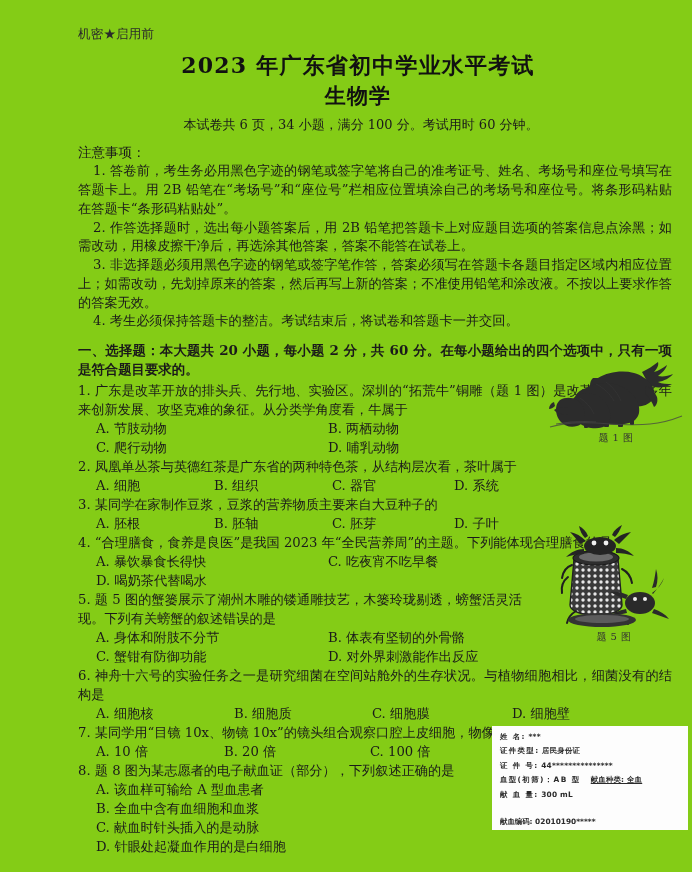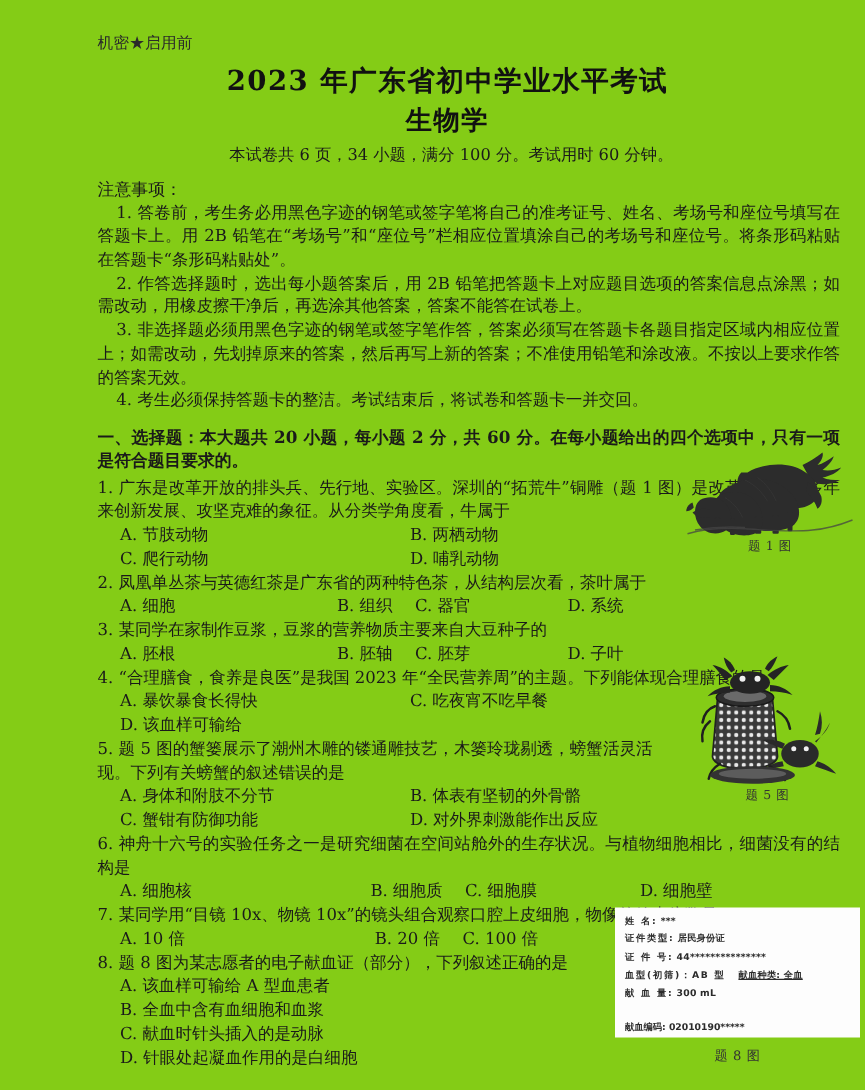--- a/index.html
+++ b/index.html
@@ -110,21 +110,21 @@
     font-size: 13.2px;
     line-height: 1.44;
     white-space: nowrap;
   }
   
   .opts.two li { width: 50%; padding-left: 18px; box-sizing: border-box; }
   .opts.two.narrow li { width: 232px; padding-left: 18px; }
   
   .opts.four li { padding-left: 18px; }
   .opts.four li:nth-child(1) { width: 100px; }
-  .opts.four li:nth-child(2) { width: 100px; text-align: right; }
+  .opts.four li:nth-child(2) { width: 100px; }
   .opts.four li:nth-child(3) { width: 104px; }
   .opts.four li:nth-child(4) { width: auto; }
   .opts.four.wide li:nth-child(1) { width: 120px; }
   .opts.four.wide li:nth-child(2) { width: 120px; }
   .opts.four.wide li:nth-child(3) { width: 122px; }
   .opts.four.mag li:nth-child(1) { width: 110px; }
   .opts.four.mag li:nth-child(2) { width: 128px; }
   .opts.four.mag li:nth-child(3) { width: 122px; }
   
   .opts.stack li { width: 100%; padding-left: 18px; box-sizing: border-box; }
@@ -214,21 +214,21 @@
       <li>C. 胚芽</li>
       <li>D. 子叶</li>
     </ul>
   </div>
 
   <div class="q">
     <p class="q-stem">4. “合理膳食，食养是良医”是我国 2023 年“全民营养周”的主题。下列能体现合理膳食的是</p>
     <ul class="opts two narrow">
       <li>A. 暴饮暴食长得快</li>
       <li>C. 吃夜宵不吃早餐</li>
-      <li>D. 该血样可输给</li>
+      <li>D. 喝奶茶代替喝水</li>
     </ul>
   </div>
 
   <div class="q">
     <p class="q-stem narrow2">5. 题 5 图的蟹篓展示了潮州木雕的镂通雕技艺，木篓玲珑剔透，螃蟹活灵活现。下列有关螃蟹的叙述错误的是</p>
     <ul class="opts two narrow">
       <li>A. 身体和附肢不分节</li>
       <li>B. 体表有坚韧的外骨骼</li>
       <li>C. 蟹钳有防御功能</li>
       <li>D. 对外界刺激能作出反应</li>
@@ -368,16 +368,15 @@
       <div class="card-row">
         <span class="lbl">献 血 量:</span>
         <span class="val">300 mL</span>
       </div>
       <div class="card-gap"></div>
       <div class="card-code">
         <span class="lbl">献血编码:</span>
         <span class="val">02010190*****</span>
       </div>
     </div>
-    <div class="fig-caption">题 8 图</div>
   </div>
 
 </div>
 
 </body></html>

